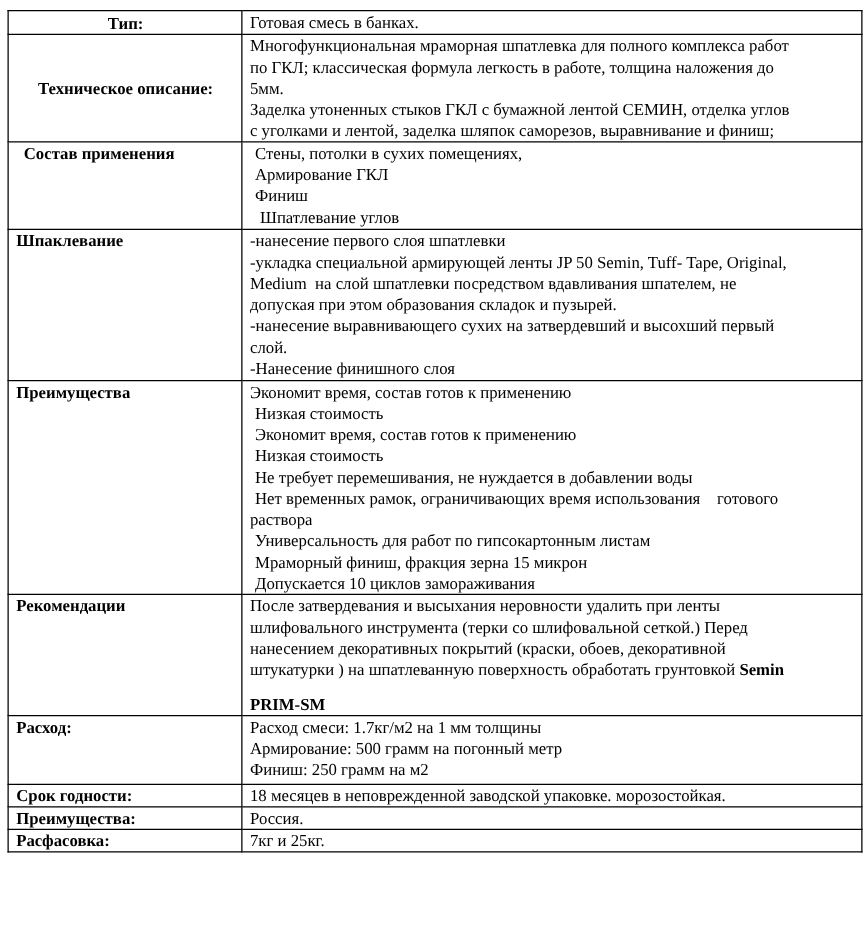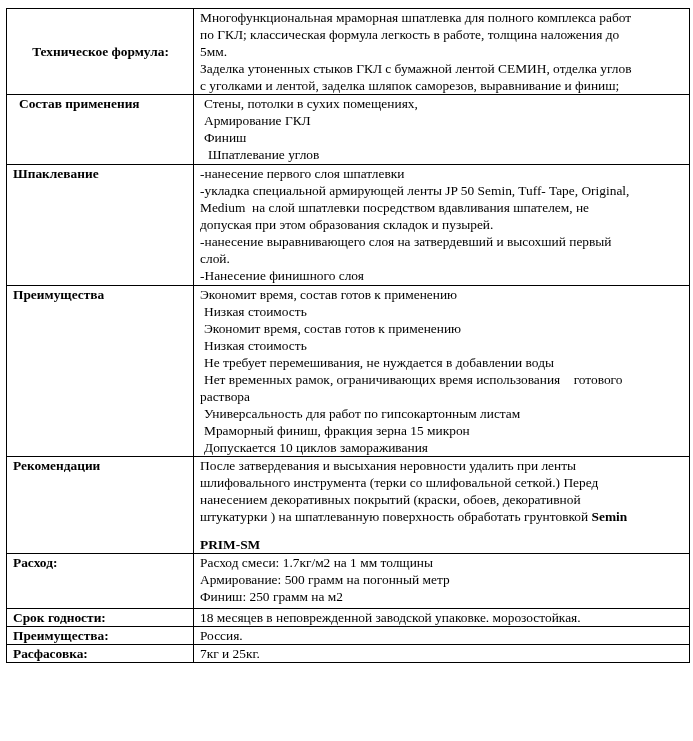--- a/index.html
+++ b/index.html
@@ -16,23 +16,29 @@
   .b { font-weight: bold; margin-top: 11px; }
   .ind1 { padding-left: 4px; }
   .ind2 { padding-left: 8px; }
 </style>
 </head>
 <body>
 
 <table class="spec">
   <tbody>
 
+    <tr style="height:19px">
+      <td class="label center">Тип:</td>
+      <td class="value">
+        <span class="line">Готовая смесь в банках.</span>
+      </td>
+    </tr>
 
     <tr style="height:85px">
-      <td class="label center">Техническое формула:</td>
+      <td class="label center">Техническое описание:</td>
       <td class="value">
         <span class="line">Многофункциональная мраморная шпатлевка для полного комплекса работ</span>
         <span class="line">по ГКЛ; классическая формула легкость в работе, толщина наложения до</span>
         <span class="line">5мм.</span>
         <span class="line">Заделка утоненных стыков ГКЛ с бумажной лентой СЕМИН, отделка углов</span>
         <span class="line">с уголками и лентой, заделка шляпок саморезов, выравнивание и финиш;</span>
       </td>
     </tr>
 
 
@@ -46,21 +52,21 @@
       </td>
     </tr>
 
     <tr style="height:121px">
       <td class="label">Шпаклевание</td>
       <td class="value">
         <span class="line">-нанесение первого слоя шпатлевки</span>
         <span class="line">-укладка специальной армирующей ленты JP 50 Semin, Tuff- Tape, Original,</span>
         <span class="line">Medium  на слой шпатлевки посредством вдавливания шпателем, не</span>
         <span class="line">допуская при этом образования складок и пузырей.</span>
-        <span class="line">-нанесение выравнивающего слоя на затвердевший и высохший первый</span>
+        <span class="line">-нанесение выравнивающего сухих на затвердевший и высохший первый</span>
         <span class="line">слой.</span>
         <span class="line">-Нанесение финишного слоя</span>
       </td>
     </tr>
 
     <tr style="height:171px">
       <td class="label">Преимущества</td>
       <td class="value">
         <span class="line">Экономит время, состав готов к применению</span>
         <span class="line ind1">Низкая стоимость</span>

